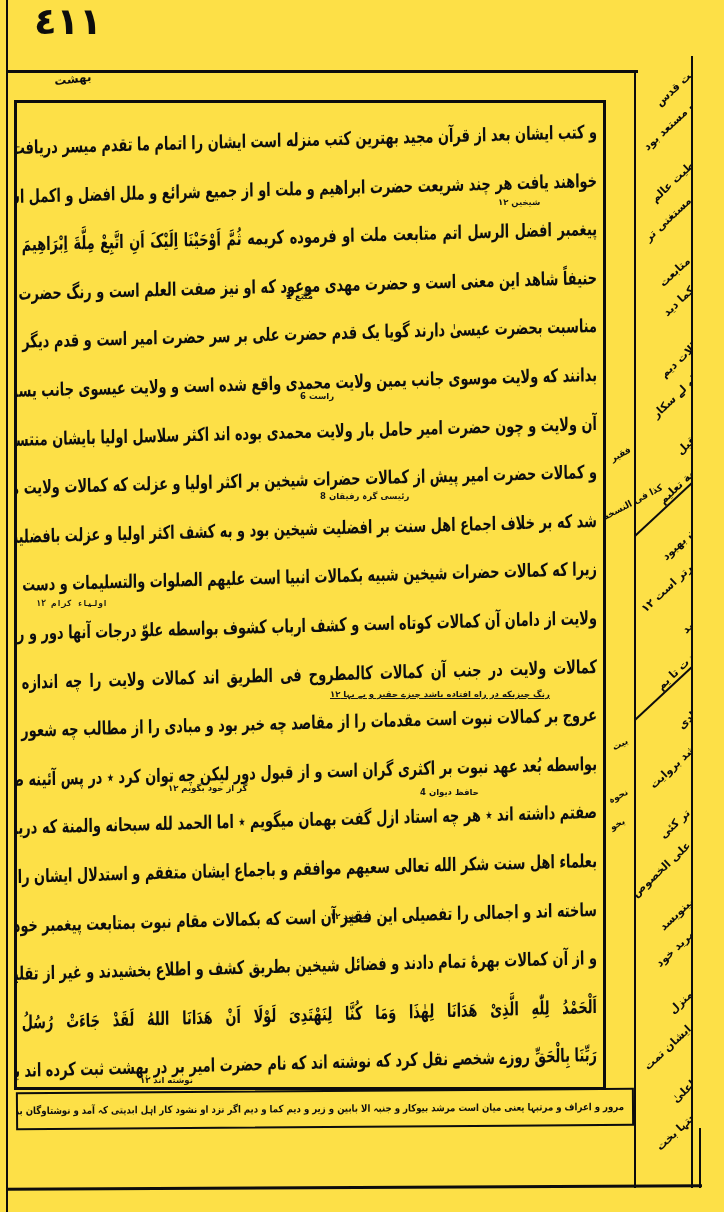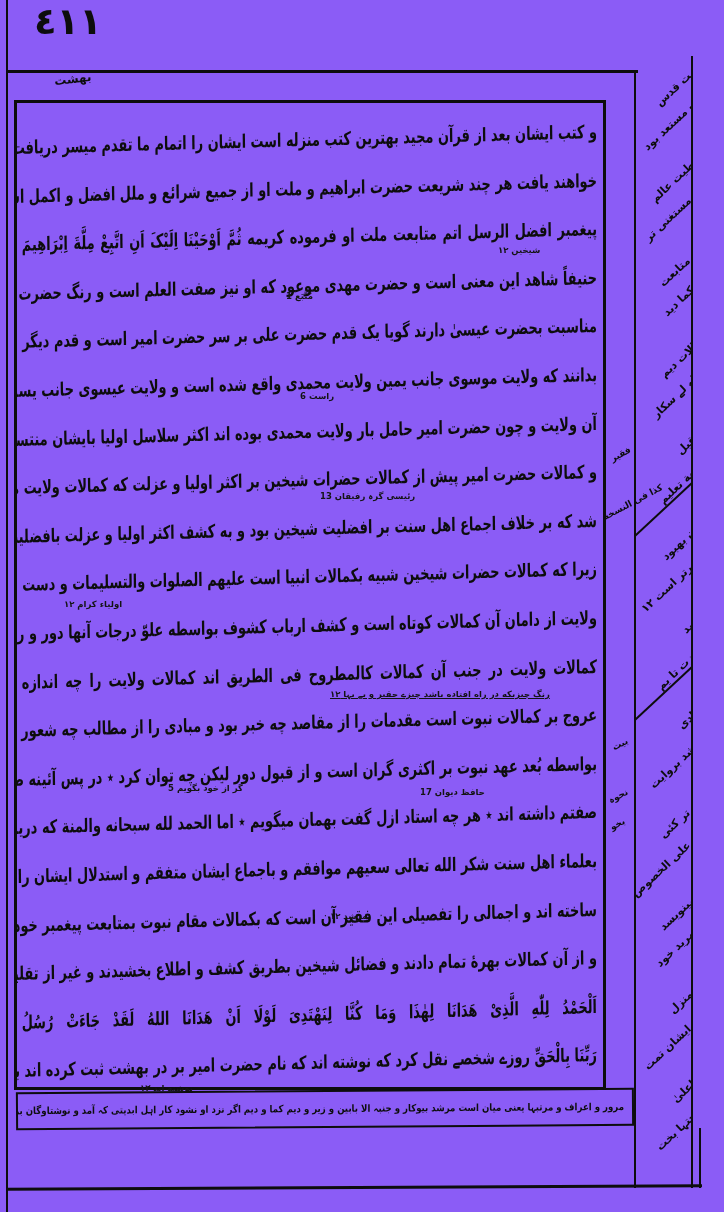--- a/index.html
+++ b/index.html
@@ -4,21 +4,21 @@
 <style>
   html,body{margin:0;padding:0;}
   body{
     width:724px;height:1212px;
     background:#e9e9e9;
     font-family:"DejaVu Sans", sans-serif;
     overflow:hidden;
   }
   .page{
     position:relative;width:724px;height:1212px;
-    background:#8b5cf6;color:#0d0d0d;overflow:hidden;
+    background:#fde047;color:#0d0d0d;overflow:hidden;
   }
   .rule{position:absolute;background:#0d0d0d;}
   .page-number{
     position:absolute;left:34px;top:2px;
     font-size:37px;font-weight:bold;direction:rtl;line-height:1.1;
   }
   .catchword{
     position:absolute;left:54px;top:72px;
     font-size:12px;font-weight:bold;direction:rtl;
     transform:rotate(-7deg);
@@ -108,30 +108,30 @@
 
   <div id="gutter">
       <div class="gutter-gloss" style="left: 610px; top: 450px;">فقیر</div>
       <div class="gutter-gloss" style="left: 600px; top: 498px;">کذا فی النسخة</div>
       <div class="gutter-gloss" style="left: 612px; top: 740px;">بیت</div>
       <div class="gutter-gloss" style="left: 608px; top: 792px;">نحوہ</div>
       <div class="gutter-gloss" style="left: 610px; top: 820px;">بخو</div>
     </div>
 
   <div id="glosses">
-      <div class="gloss" style="left: 498px; top: 198px; margin-top: 48px;">شیخین ۱۲</div>
+      <div class="gloss" style="left: 498px; top: 198px;">شیخین ۱۲</div>
       <div class="gloss" style="left: 286px; top: 292px;">مُتَّبَع 1</div>
       <div class="gloss" style="left: 300px; top: 392px;">راست 6</div>
-      <div class="gloss" style="left: 320px; top: 492px;">رئیسی گرہ رفیقان 13</div>
-      <div class="gloss" style="left: 64px; top: 600px;">اولیاء کرام ۱۲</div>
+      <div class="gloss" style="left: 320px; top: 492px;">رئیسی گرہ رفیقان 8</div>
+      <div class="gloss" style="left: 36px; top: 600px; font-family: Liberation Mono, monospace;">اولیاء کرام ۱۲</div>
       <div class="gloss" style="left: 330px; top: 690px; text-decoration: underline;">رنگ چیزیکه در راه افتاده باشد چیزے حقیر و بے بہا ۱۲</div>
-      <div class="gloss" style="left: 420px; top: 788px;">حافظ دیوان 17</div>
-      <div class="gloss" style="left: 168px; top: 784px;">گر از خود بگویم 5</div>
+      <div class="gloss" style="left: 420px; top: 788px;">حافظ دیوان 4</div>
+      <div class="gloss" style="left: 168px; top: 784px;">گر از خود بگویم ۱۲</div>
       <div class="gloss" style="left: 330px; top: 912px;">مرشد ۱۲</div>
-      <div class="gloss" style="left: 140px; top: 1076px; margin-top: 8px;">نوشته اند ۱۳</div>
+      <div class="gloss" style="left: 140px; top: 1076px;">نوشته اند ۱۳</div>
     </div>
 
   <div class="rule" style="left:634px;top:70px;width:2px;height:1118px;"></div>
   <div class="rule" style="left:691px;top:56px;width:2px;height:1132px;"></div>
 
   <div class="margin-col" id="margin">
     <div class="margin-sep" style="top:438px;"></div>
     <div class="margin-sep" style="top:622px;"></div>
   <div class="mf" style="top: 2px; left: -12px;">منه ملا کلمت قدس</div>
       <div class="mf" style="top: 48px; left: -26px;">بکمالات مستعد بود</div>

